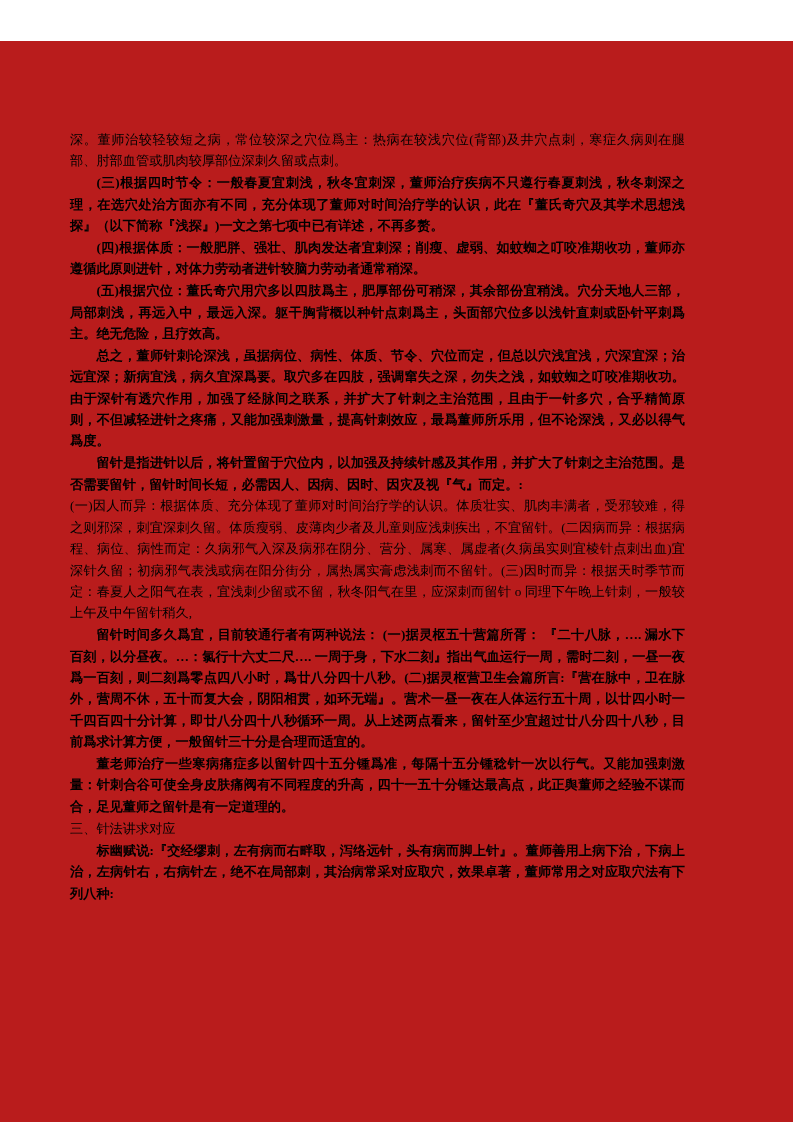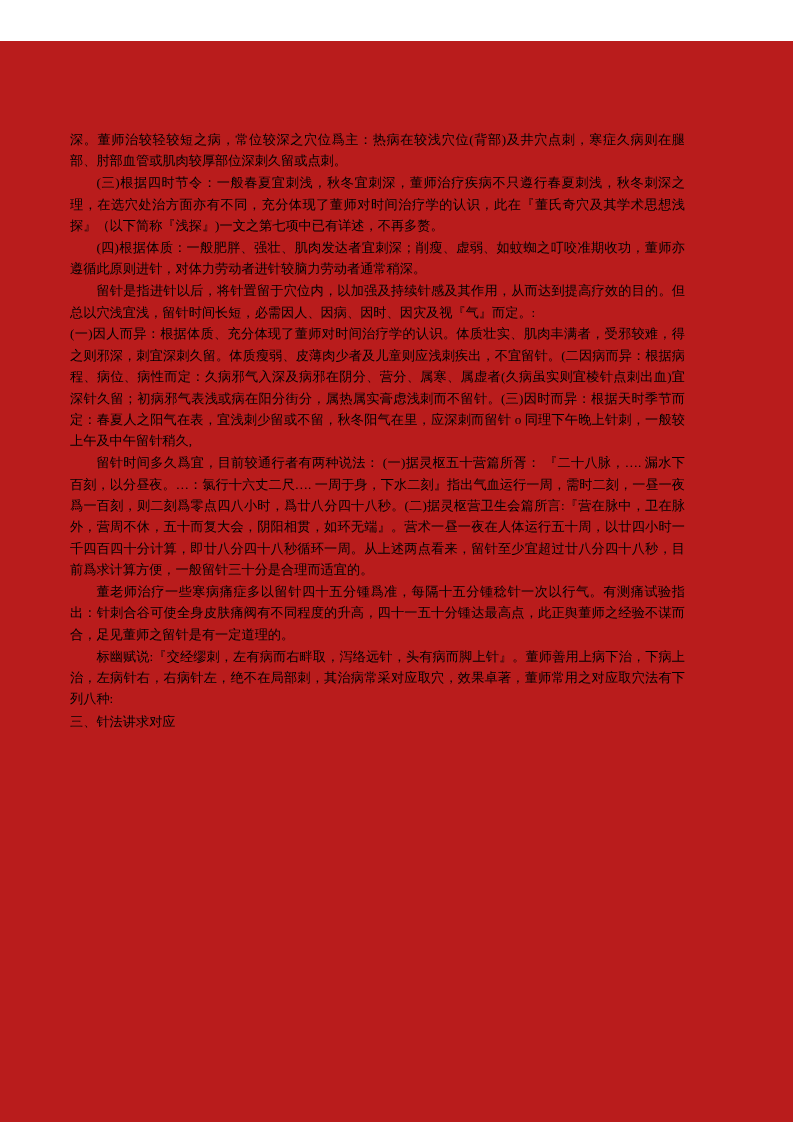--- a/index.html
+++ b/index.html
@@ -27,37 +27,40 @@
     line-height: 1.62;
     text-align: justify;
     text-justify: inter-ideograph;
   }
   .para {
     margin: 0 0 0.5px 0;
     white-space: normal;
   }
   .indent2 {
     text-indent: 2em;
+    font-weight: bold;
   }
   .indent0 {
     text-indent: 0;
   }
   .heading {
     text-indent: 0;
     margin-top: 1px;
   }
 </style>
 </head>
 <body>
 
 <div class="page">
   <div class="doc-body">
     <p class="para indent0">深。董师治较轻较短之病，常位较深之穴位爲主：热病在较浅穴位(背部)及井穴点刺，寒症久病则在腿部、肘部血管或肌肉较厚部位深刺久留或点刺。</p>
     <p class="para indent2">(三)根据四时节令：一般春夏宜刺浅，秋冬宜刺深，董师治疗疾病不只遵行春夏刺浅，秋冬刺深之理，在选穴处治方面亦有不同，充分体现了董师对时间治疗学的认识，此在『董氏奇穴及其学术思想浅探』（以下简称『浅探』)一文之第七项中已有详述，不再多赘。</p>
     <p class="para indent2">(四)根据体质：一般肥胖、强壮、肌肉发达者宜刺深；削瘦、虚弱、如蚊蜘之叮咬准期收功，董师亦遵循此原则进针，对体力劳动者进针较脑力劳动者通常稍深。</p>
-    <p class="para indent2">留针是指进针以后，将针置留于穴位内，以加强及持续针感及其作用，从而达到提高疗效的目的。但总以穴浅宜浅，留针时间长短，必需因人、因病、因时、因灾及视『气』而定。:</p>
+    <p class="para indent2">(五)根据穴位：董氏奇穴用穴多以四肢爲主，肥厚部份可稍深，其余部份宜稍浅。穴分天地人三部，局部刺浅，再远入中，最远入深。躯干胸背概以种针点刺爲主，头面部穴位多以浅针直刺或卧针平刺爲主。绝无危险，且疗效高。</p>
+    <p class="para indent2">总之，董师针刺论深浅，虽据病位、病性、体质、节令、穴位而定，但总以穴浅宜浅，穴深宜深；治远宜深；新病宜浅，病久宜深爲要。取穴多在四肢，强调窜失之深，勿失之浅，如蚊蜘之叮咬准期收功。由于深针有透穴作用，加强了经脉间之联系，并扩大了针刺之主治范围，且由于一针多穴，合乎精简原则，不但减轻进针之疼痛，又能加强刺激量，提高针刺效应，最爲董师所乐用，但不论深浅，又必以得气爲度。</p>
+    <p class="para indent2">留针是指进针以后，将针置留于穴位内，以加强及持续针感及其作用，并扩大了针刺之主治范围。是否需要留针，留针时间长短，必需因人、因病、因时、因灾及视『气』而定。:</p>
     <p class="para indent0">(一)因人而异：根据体质、充分体现了董师对时间治疗学的认识。体质壮实、肌肉丰满者，受邪较难，得之则邪深，刺宜深刺久留。体质瘦弱、皮薄肉少者及儿童则应浅刺疾出，不宜留针。(二因病而异：根据病程、病位、病性而定：久病邪气入深及病邪在阴分、营分、属寒、属虚者(久病虽实则宜棱针点刺出血)宜深针久留；初病邪气表浅或病在阳分街分，属热属实膏虑浅刺而不留针。(三)因时而异：根据天时季节而定：春夏人之阳气在表，宜浅刺少留或不留，秋冬阳气在里，应深刺而留针 o 同理下午晚上针刺，一般较上午及中午留针稍久,</p>
     <p class="para indent2">留针时间多久爲宜，目前较通行者有两种说法： (一)据灵枢五十营篇所胥： 『二十八脉，…. 漏水下百刻，以分昼夜。…：氯行十六丈二尺…. 一周于身，下水二刻』指出气血运行一周，需时二刻，一昼一夜爲一百刻，则二刻爲零点四八小时，爲廿八分四十八秒。(二)据灵枢营卫生会篇所言:『营在脉中，卫在脉外，营周不休，五十而复大会，阴阳相贯，如环无端』。营术一昼一夜在人体运行五十周，以廿四小时一千四百四十分计算，即廿八分四十八秒循环一周。从上述两点看来，留针至少宜超过廿八分四十八秒，目前爲求计算方便，一般留针三十分是合理而适宜的。</p>
-    <p class="para indent2">董老师治疗一些寒病痛症多以留针四十五分锺爲准，每隔十五分锺稔针一次以行气。有测痛试验指出：针刺合谷可使全身皮肤痛阀有不同程度的升高，四十一五十分锺达最高点，此正舆董师之经验不谋而合，足见董师之留针是有一定道理的。</p>
+    <p class="para indent2">董老师治疗一些寒病痛症多以留针四十五分锺爲准，每隔十五分锺稔针一次以行气。又能加强刺激量：针刺合谷可使全身皮肤痛阀有不同程度的升高，四十一五十分锺达最高点，此正舆董师之经验不谋而合，足见董师之留针是有一定道理的。</p>
+    <p class="para heading">三、针法讲求对应</p>
     <p class="para indent2">标幽赋说:『交经缪刺，左有病而右畔取，泻络远针，头有病而脚上针』。董师善用上病下治，下病上治，左病针右，右病针左，绝不在局部刺，其治病常采对应取穴，效果卓著，董师常用之对应取穴法有下列八种:</p>
-    <p class="para heading">三、针法讲求对应</p>
   </div>
 </div>
 
 </body></html>

